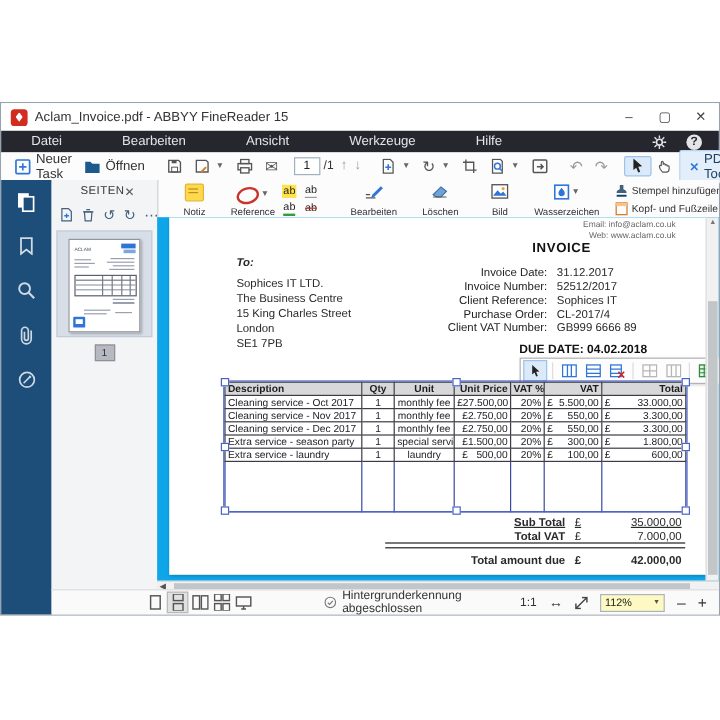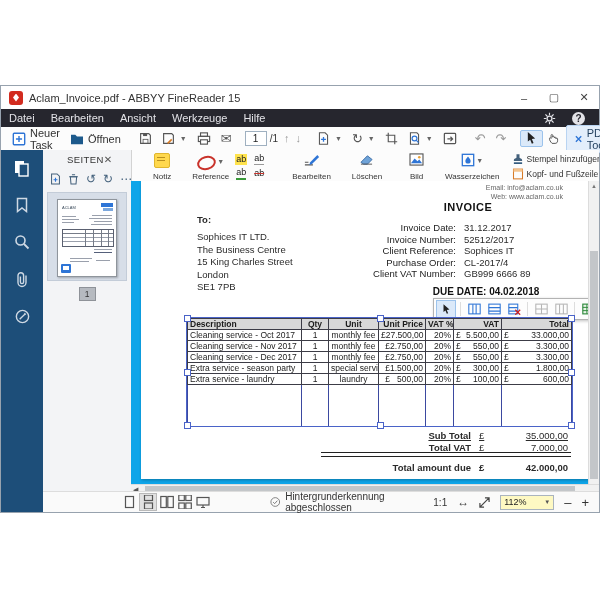--- a/index.html
+++ b/index.html
@@ -7,21 +7,21 @@
   .win{position:absolute;left:0;top:85px;width:598px;height:426px;border:1px solid #97a2ae;background:#fff;}
   
   .titlebar{position:absolute;left:0;top:0;right:0;height:23px;background:#fff;display:flex;align-items:center;border-bottom:1px solid #e8e8e8;}
   .appicon{width:14px;height:14px;background:#d22b1f;border-radius:3px;margin:0 6px 0 8px;position:relative;}
   .appicon:before{content:"";position:absolute;left:4px;top:3px;width:6px;height:8px;background:#fff;clip-path:polygon(50% 0,100% 50%,50% 100%,0 50%);}
   .wtitle{font-size:11px;color:#333;}
   .wctrls{margin-left:auto;display:flex;}
   .wbtn{width:30px;height:22px;display:flex;align-items:center;justify-content:center;font-size:11px;color:#444;}
   
   .menubar{position:absolute;left:0;top:23px;right:0;height:18px;background:#26262e;display:flex;align-items:center;font-size:11px;color:#e3e3e8;}
-  .mitem{padding:0 8px;line-height:18px;}
+  .mitem{padding:0 25px;line-height:18px;}
   .mright{margin-left:auto;display:flex;align-items:center;gap:16px;padding-right:14px;}
   .helpdot{width:13px;height:13px;border-radius:50%;background:#e3e3e8;color:#26262e;font-size:10px;font-weight:bold;display:flex;align-items:center;justify-content:center;}
   
   .tb1{position:absolute;left:0;top:41px;right:0;height:23px;background:#fcfcfc;border-bottom:1px solid #e2e2e2;display:flex;align-items:center;font-size:11px;color:#333;padding-left:6px;}
   .tbtn{display:flex;align-items:center;gap:4px;padding:1px 5px;border-radius:2px;}
   .sep{width:1px;height:16px;background:#ddd;margin:0 4px;}
   .glyph{font-size:13px;color:#555;line-height:1;}
   .gray{color:#9a9a9a;}
   .caret{font-size:7px;color:#666;margin-left:1px;}
   .pagebox{width:20px;height:13px;border:1px solid #9fb0c0;font-size:10px;text-align:center;color:#222;background:#fff;padding:0;}
@@ -66,21 +66,21 @@
   .htrack-arrow{position:absolute;left:2px;top:0;font-size:7px;color:#555;line-height:9px;}
   .hthumb{position:absolute;left:14px;top:1px;height:6px;width:430px;background:#c3c6c9;}
   
   .statusbar{position:absolute;left:42px;bottom:0;right:0;height:20px;background:#fafafa;border-top:1px solid #ddd;display:flex;align-items:center;font-size:10px;color:#333;}
   .lico{width:18px;height:16px;display:flex;align-items:center;justify-content:center;margin:0 1px;}
   .lico.active{background:#e1e1e1;border:1px solid #b9b9b9;}
   .zoombox{display:flex;align-items:center;justify-content:space-between;width:46px;height:13px;border:1px solid #aab4be;background:#fef9c3;font-size:9px;padding:0 3px;color:#222;}
   
   .inv-contact{position:absolute;right:26px;top:2px;text-align:right;font-size:7px;color:#666;line-height:9px;}
   .inv-title{position:absolute;left:287px;top:20px;width:80px;text-align:center;font-size:11px;font-weight:bold;letter-spacing:.5px;color:#111;}
-  .inv-to{position:absolute;left:56px;top:33px;font-size:9.5px;font-weight:bold;}
+  .inv-to{position:absolute;left:56px;top:33px;font-size:9.5px;font-weight:bold;font-style:italic;}
   .inv-addr{position:absolute;left:56px;top:50px;font-size:9.5px;line-height:12.6px;}
   .inv-meta{position:absolute;left:180px;top:41px;font-size:9.5px;line-height:11.5px;}
   .mrow{display:flex;align-items:center;}
   .mlab{width:135px;text-align:right;color:#222;}
   .mval{margin-left:8px;}
   .inv-due{position:absolute;left:250px;top:105px;width:190px;text-align:center;font-size:10px;font-weight:bold;color:#111;}
   
   .ttb{position:absolute;left:292px;top:117px;height:20px;display:flex;align-items:center;background:#fdfdfd;border:1px solid #b3b3b3;box-shadow:1px 1px 3px rgba(0,0,0,.25);padding:0 2px;gap:2px;}
   .ttb .sep{height:14px;margin:0 2px;}
   .ttbtn{width:18px;height:16px;display:flex;align-items:center;justify-content:center;}

